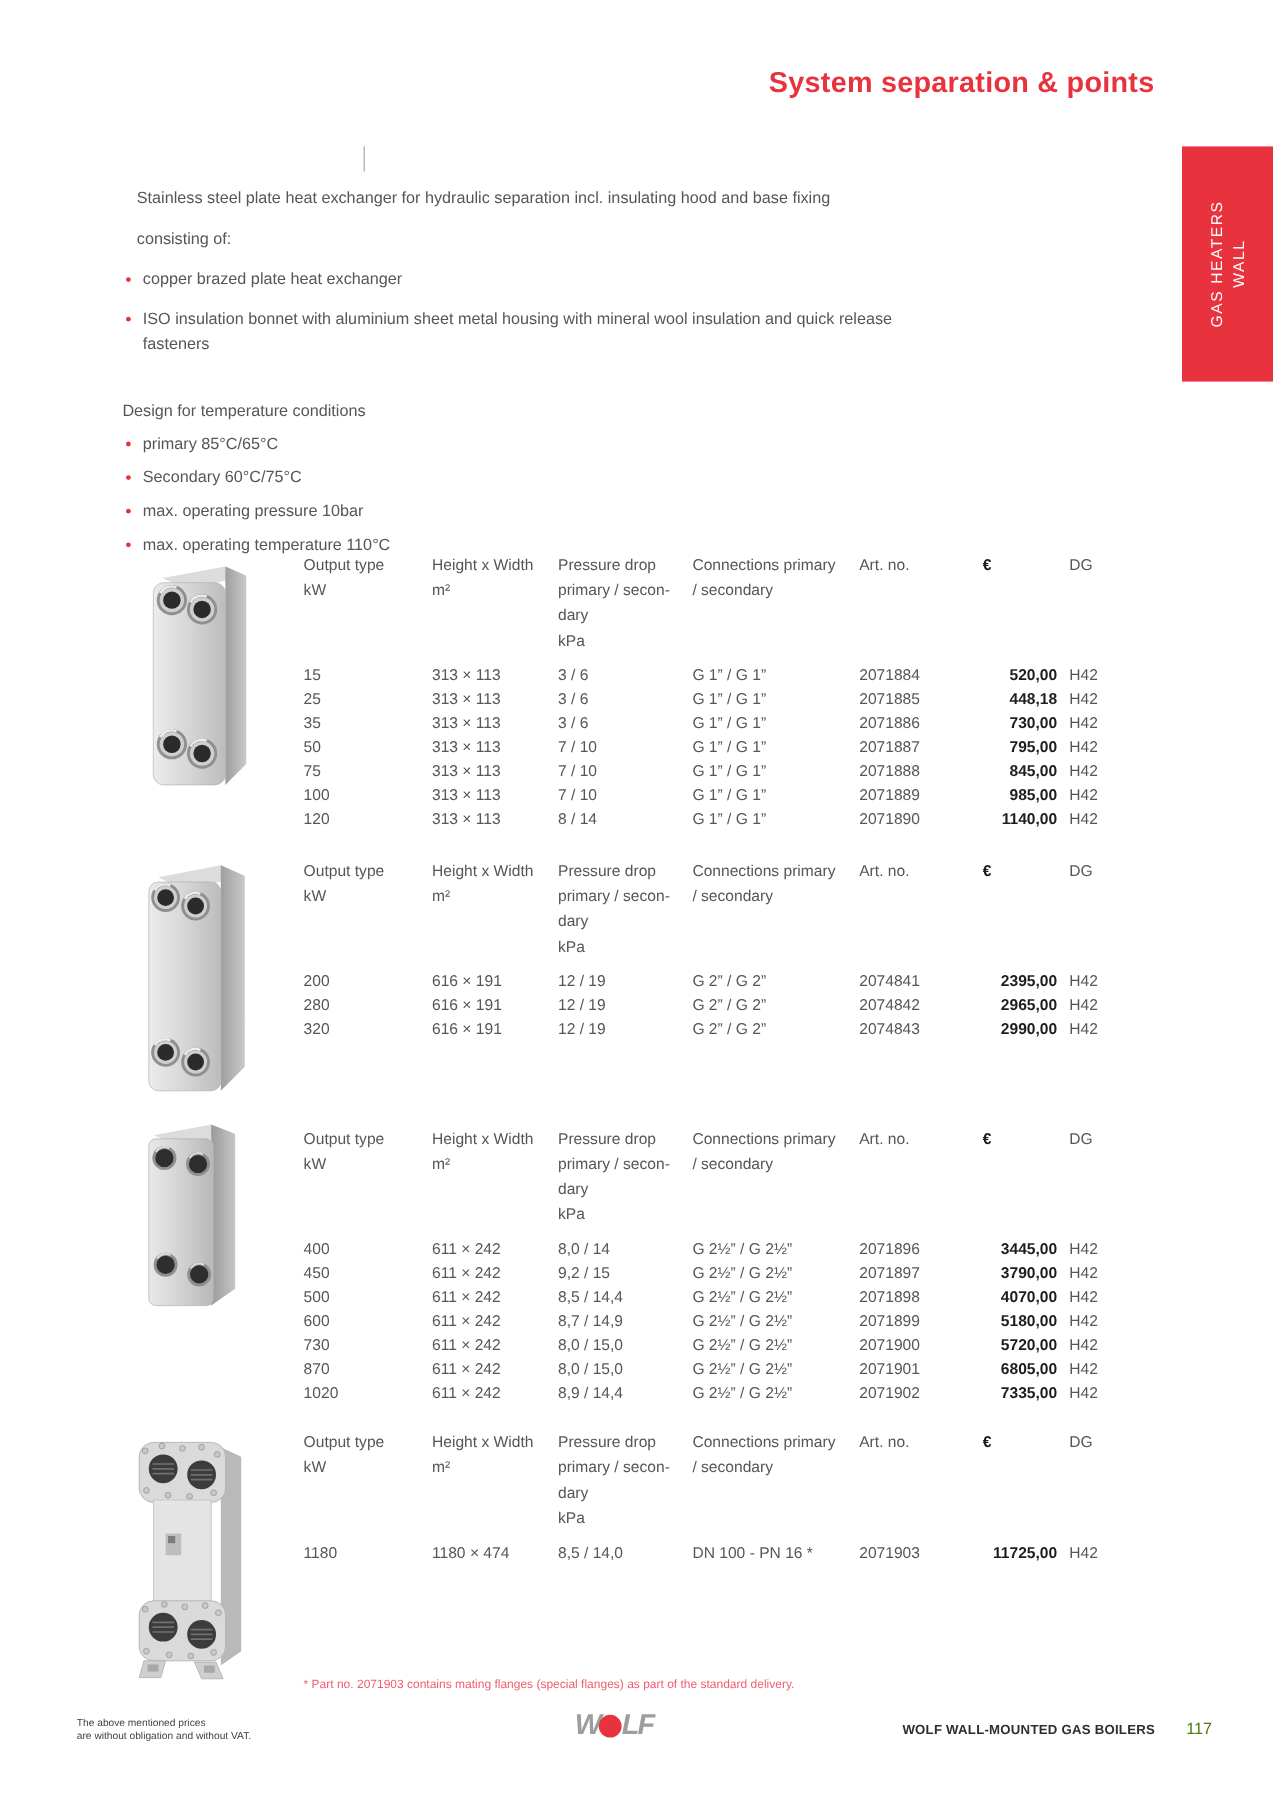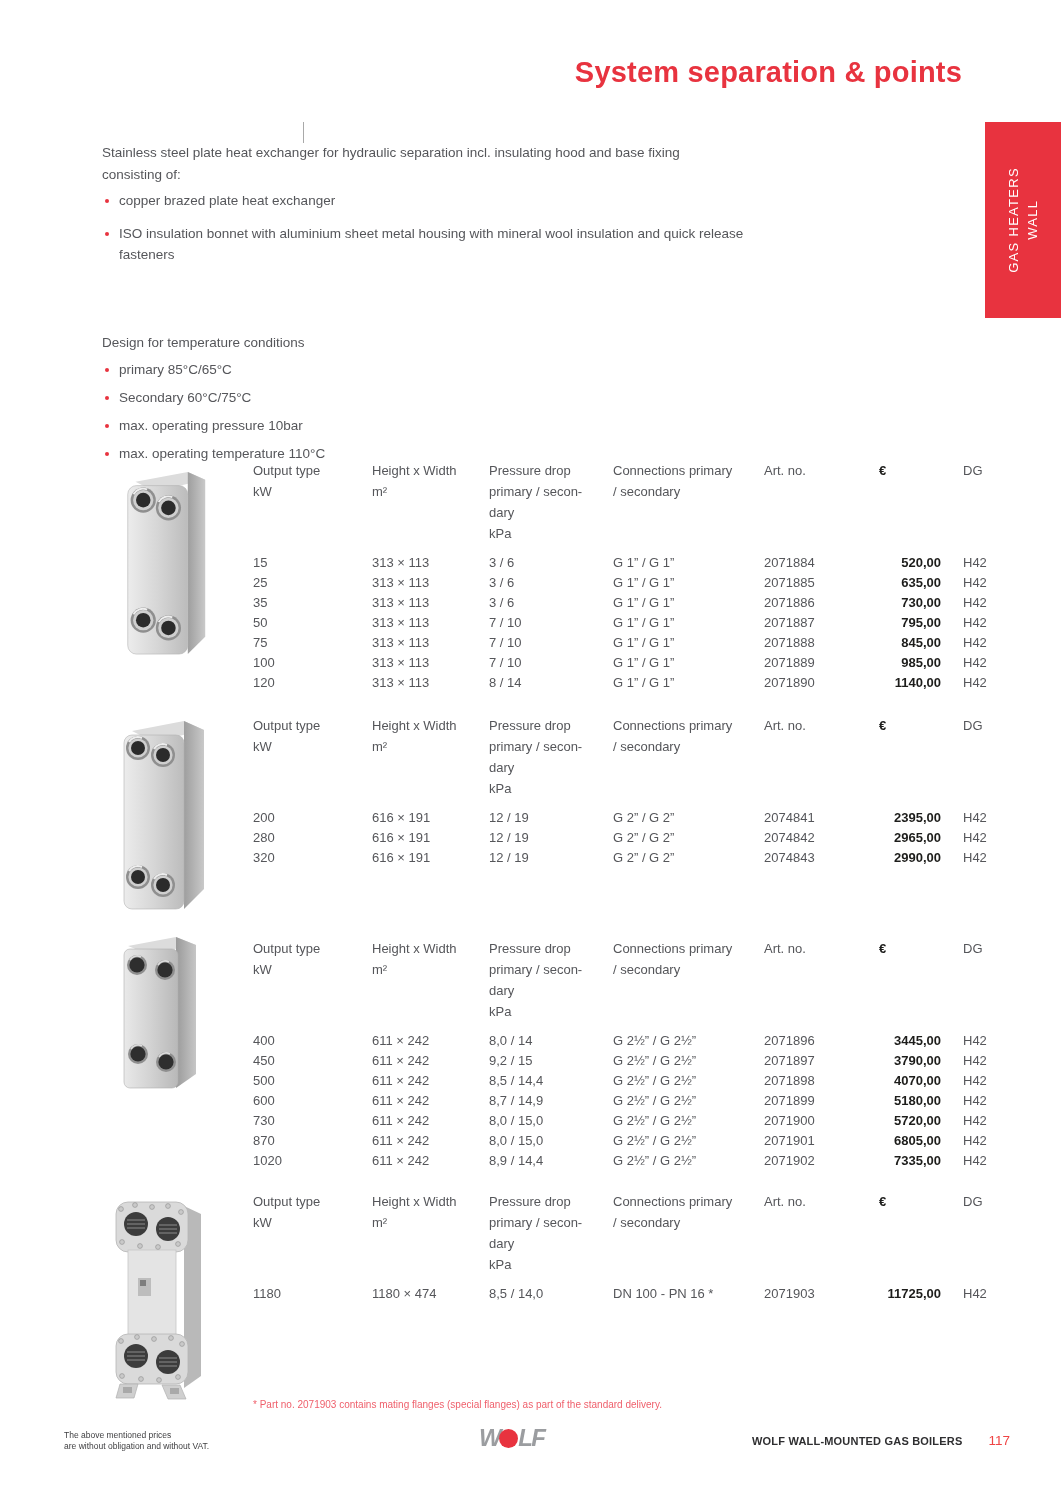--- a/index.html
+++ b/index.html
@@ -9,46 +9,46 @@
     --dark:#1d1d1b;
   }
   *{box-sizing:border-box;}
   html,body{margin:0;padding:0;background:#ffffff;}
   .page{
     position:relative;width:1061px;height:1500px;background:#fff;
     font-family:"Liberation Sans",sans-serif;color:var(--text);overflow:hidden;
   }
   .page-title{
     position:absolute;top:56px;right:99px;margin:0;
-    font-size:29px;font-weight:bold;color:var(--accent);letter-spacing:.2px;
+    font-size:24px;font-weight:bold;color:var(--accent);letter-spacing:.2px;
   }
   .side-tab{
     position:absolute;top:122px;right:0;width:76px;height:196px;
     background:var(--accent);display:flex;align-items:center;justify-content:center;
   }
   .side-tab-text{
     writing-mode:vertical-rl;transform:rotate(180deg);
     color:#fff;font-size:13px;letter-spacing:1.3px;line-height:19px;text-align:center;
   }
   .cursor-mark{position:absolute;left:303px;top:122px;width:1px;height:21px;background:#a9a9a9;}
 
   .intro{position:absolute;left:102px;top:142px;width:690px;font-size:13.5px;line-height:22px;}
-  .intro p{margin:0;}
+  .intro p{margin:12px;}
   .b-list{list-style:none;margin:4px 0 0 0;padding:0;}
   .b-item{display:flex;margin:0 0 12px 0;line-height:21px;}
   .dot{flex:0 0 auto;width:4px;height:4px;border-radius:50%;background:var(--accent);margin:9px 10px 0 3px;}
 
   .design{position:absolute;left:102px;top:335px;width:420px;font-size:13.5px;}
   .design-heading{margin:0 0 10px 0;font-weight:normal;font-size:13.5px;}
   .design .b-item{margin:12px 0 13px 0;line-height:15px;}
   .design .dot{margin-top:6px;}
 
   .ptable{position:absolute;left:253px;width:700px;font-size:13px;}
   .tpos1{top:460px;} .tpos2{top:715px;} .tpos3{top:938px;} .tpos4{top:1191px;}
-  .t-head,.t-row{display:grid;grid-template-columns:107px 105px 112px 139px 85px 84px 48px;gap:12px;}
+  .t-head,.t-row{display:grid;grid-template-columns:107px 105px 112px 139px 85px 84px 48px;}
   .t-head{line-height:21px;}
   .t-head .hl{display:block;}
   .h-euro{font-weight:bold;color:var(--dark);padding-left:18px;}
   .t-rows{margin-top:9px;}
   .t-row{height:20px;line-height:20px;}
   .t-cell{white-space:nowrap;overflow:visible;}
   .t-cell.c6{text-align:right;font-weight:bold;color:var(--dark);padding-right:4px;}
   .t-cell.c7{padding-left:6px;}
 
   .product-img{position:absolute;}
@@ -62,21 +62,21 @@
 
   .disclaimer{position:absolute;left:64px;top:1430px;font-size:8.5px;line-height:11px;color:#3f3f41;}
   .disclaimer p{margin:0;}
 
   .logo{position:absolute;left:479px;top:1426px;display:flex;align-items:center;height:24px;}
   .logo-letter{font-size:24px;font-weight:bold;font-style:italic;color:#9b9da0;letter-spacing:-1.5px;line-height:24px;}
   .logo-o{width:19px;height:19px;border-radius:50%;background:var(--accent);margin:0 0 0 -1px;}
 
   .footer-right{position:absolute;left:752px;top:1433px;display:flex;align-items:baseline;}
   .footer-right-text{font-size:11px;font-weight:bold;color:#2e2e30;letter-spacing:.2px;}
-  .page-number{font-size:13.5px;color:#ef4444;margin-left:26px;}
+  .page-number{font-size:13.5px;color:#4d7c0f;margin-left:26px;}
 </style>
 </head>
 <body>
 
 <div class="page">
 
   <h1 class="page-title">System separation &amp; points</h1>
 
   <div class="side-tab">
     <div class="side-tab-text">
@@ -339,21 +339,21 @@
           <div class="t-cell c5">2071884</div>
           <div class="t-cell c6">520,00</div>
           <div class="t-cell c7">H42</div>
         </div>
         <div class="t-row">
           <div class="t-cell c1">25</div>
           <div class="t-cell c2">313 × 113</div>
           <div class="t-cell c3">3 / 6</div>
           <div class="t-cell c4">G 1” / G 1”</div>
           <div class="t-cell c5">2071885</div>
-          <div class="t-cell c6">635,00</div>
+          <div class="t-cell c6">448,18</div>
           <div class="t-cell c7">H42</div>
         </div>
         <div class="t-row">
           <div class="t-cell c1">35</div>
           <div class="t-cell c2">313 × 113</div>
           <div class="t-cell c3">3 / 6</div>
           <div class="t-cell c4">G 1” / G 1”</div>
           <div class="t-cell c5">2071886</div>
           <div class="t-cell c6">730,00</div>
           <div class="t-cell c7">H42</div>

